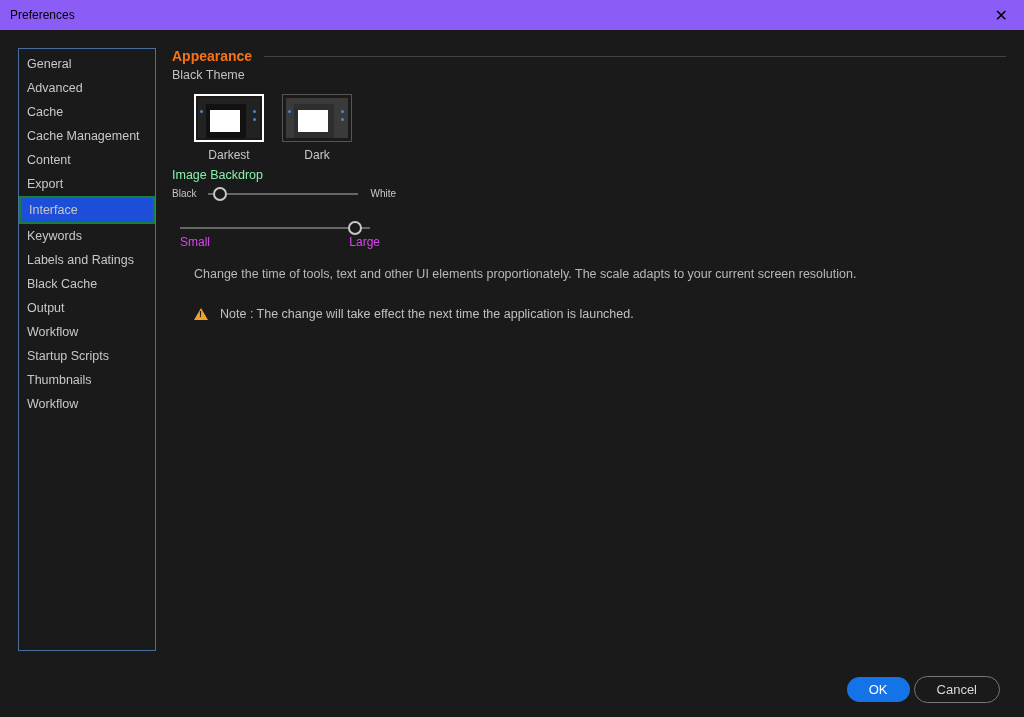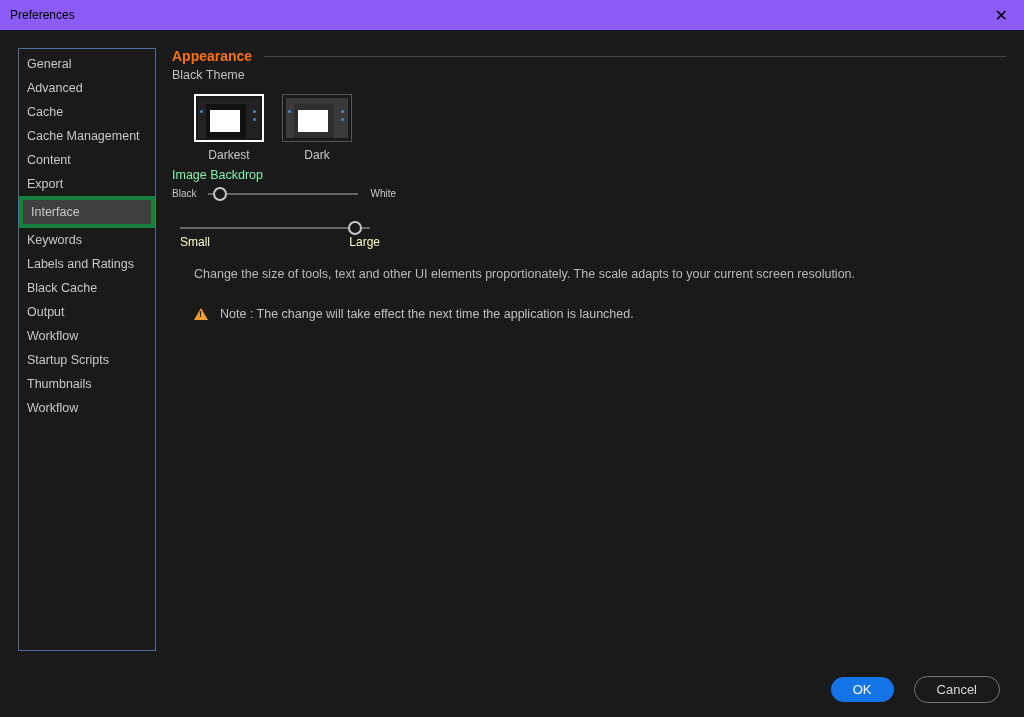--- a/index.html
+++ b/index.html
@@ -49,22 +49,22 @@
     padding: 3px 0;
   }
   .sidebar-item {
     padding: 5px 8px;
     color: #c8c8c8;
     cursor: pointer;
     font-size: 12.5px;
     white-space: nowrap;
   }
   .sidebar-item.selected {
-    background: #404040;
-    border: 4px solid #15803d;
+    background: #1d4ed8;
+    border: 2px solid #15803d;
     margin: 0 0px;
   }
   .content {
     flex: 1;
     color: #bfbfbf;
   }
   .section-header {
     display: flex;
     align-items: center;
     margin-bottom: 4px;
@@ -189,21 +189,21 @@
     width: 190px;
     height: 2px;
     background: #666;
     margin-bottom: 6px;
   }
   .scaling-labels {
     display: flex;
     width: 200px;
     justify-content: space-between;
     font-size: 12px;
-    color: #fef9c3;
+    color: #d946ef;
     align-items: center;
   }
   .description {
     margin-top: 18px;
     margin-left: 22px;
     font-size: 12.5px;
     color: #b8b8b8;
   }
   .note-row {
     margin-top: 26px;
@@ -227,21 +227,21 @@
     top: 1px; left: -2px;
     font-size: 9px;
     color: #1a1a1a;
     font-weight: bold;
   }
   .footer {
     height: 48px;
     display: flex;
     justify-content: flex-end;
     align-items: center;
-    gap: 20px;
+    gap: 4px;
     padding: 0 24px 8px 18px;
   }
   .btn {
     padding: 5px 22px;
     border-radius: 14px;
     font-size: 13px;
     cursor: pointer;
     border: none;
   }
   .btn-primary {
@@ -336,21 +336,21 @@
           <div class="scaling-slider-row">
             <div class="scaling-track">
               <div class="slider-thumb" id="scaling-thumb" style="left: 167.8px;"></div>
             </div>
             <div class="scaling-labels">
               <span>Small</span>
               <span>Large</span>
             </div>
           </div>
         </div>
-        <div class="description">Change the size of tools, text and other UI elements proportionately. The scale adapts to your current screen resolution.</div>
+        <div class="description">Change the time of tools, text and other UI elements proportionately. The scale adapts to your current screen resolution.</div>
         <div class="note-row">
           <div class="warning-icon"></div>
           <span>Note : The change will take effect the next time the application is launched.</span>
         </div>
       </div>
     </div>
   </div>
 
   <div class="footer">
     <button class="btn btn-primary">OK</button>

